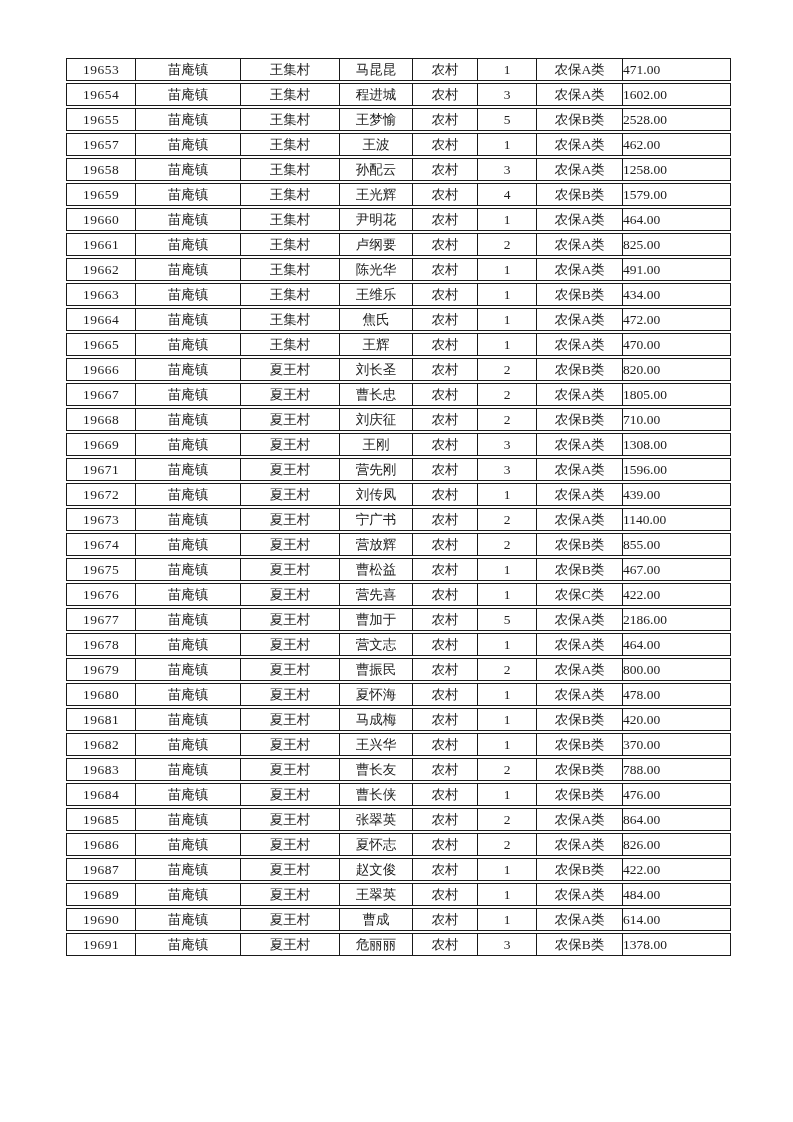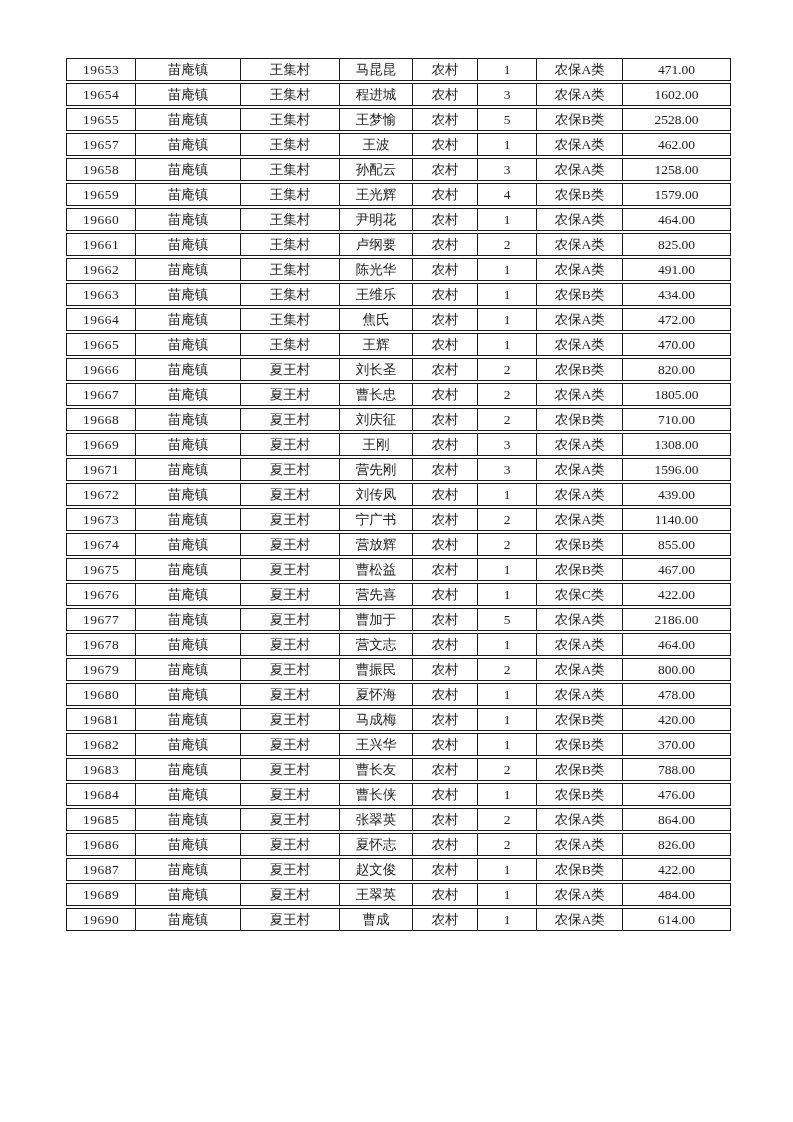--- a/index.html
+++ b/index.html
@@ -33,21 +33,21 @@
     text-align: center;
     white-space: nowrap;
     overflow: hidden;
     border: solid #1a1a1a;
     border-width: 1px 0 1px 1px; 
   }
   table.roster td:last-child {
     border-right-width: 1px;
   }
   table.roster td.col-amount {
-    text-align: center;
+    text-align: left;
   }
   table.roster td.col-serial {
     letter-spacing: 0.5px;
   }
 </style>
 </head>
 <body>
 
 <div class="sheet">
   <table class="roster">
@@ -405,15 +405,25 @@
         <tr>
           <td class="col-serial">19690</td>
           <td class="col-town">苗庵镇</td>
           <td class="col-village">夏王村</td>
           <td class="col-name">曹成</td>
           <td class="col-residence">农村</td>
           <td class="col-persons">1</td>
           <td class="col-category">农保A类</td>
           <td class="col-amount">614.00</td>
         </tr>
+        <tr>
+          <td class="col-serial">19691</td>
+          <td class="col-town">苗庵镇</td>
+          <td class="col-village">夏王村</td>
+          <td class="col-name">危丽丽</td>
+          <td class="col-residence">农村</td>
+          <td class="col-persons">3</td>
+          <td class="col-category">农保B类</td>
+          <td class="col-amount">1378.00</td>
+        </tr>
       </tbody>
   </table>
 </div>
 
 </body></html>

